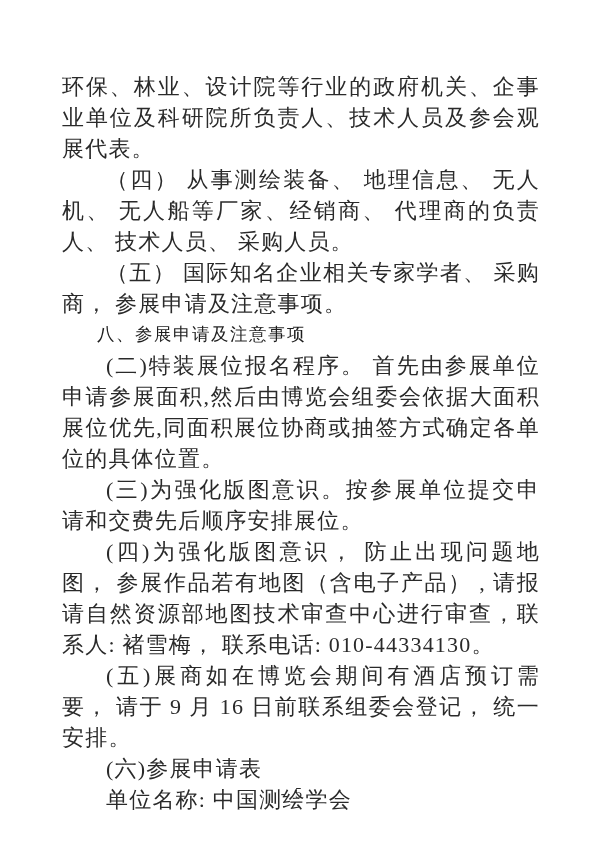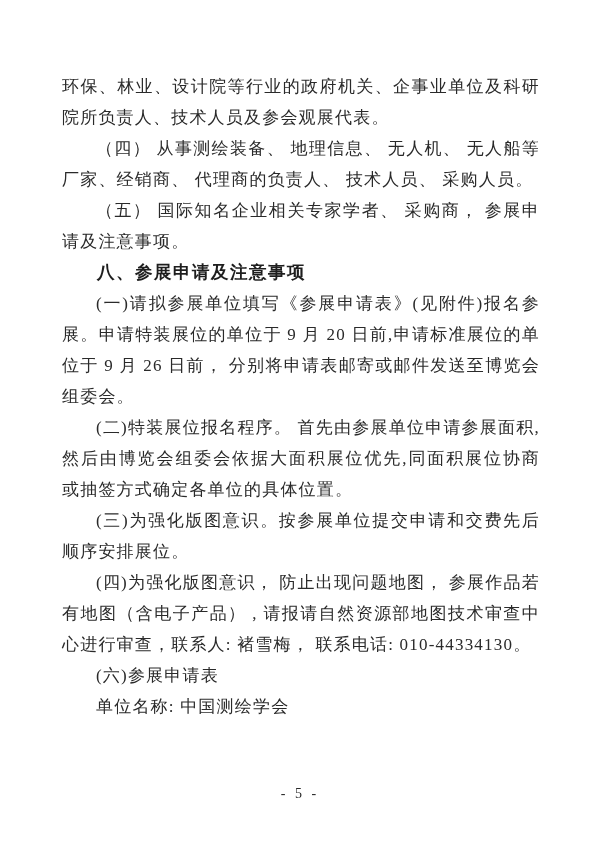--- a/index.html
+++ b/index.html
@@ -13,33 +13,33 @@
     height: 848px;
     box-sizing: border-box;
     background: #ffffff;
     color: #2a2a2a;
     font-family: "Liberation Serif", "DejaVu Serif", serif;
     padding: 71px 60px 0 62px;
     overflow: hidden;
   }
   .doc-body p {
     margin: 0;
-    font-size: 17px;
+    font-size: 22px;
     line-height: 31px;
     text-align: justify;
     text-justify: inter-character;
     letter-spacing: 1.2px;
     word-break: break-all;
   }
   .indent {
     text-indent: 2em;
   }
   .heading {
     font-family: "Liberation Sans", "DejaVu Sans", sans-serif;
-    font-weight: bold;
+    font-weight: normal;
     font-size: 17.5px !important;
     letter-spacing: 1.5px !important;
     color: #1e1e1e;
   }
   .footer {
     position: absolute;
     left: 0;
     bottom: 46px;
     width: 100%;
     text-align: center;
@@ -51,21 +51,21 @@
 </style>
 </head>
 <body>
 
 <div class="page">
   <div class="doc-body">
     <p>环保、林业、设计院等行业的政府机关、企事业单位及科研院所负责人、技术人员及参会观展代表。</p>
     <p class="indent">（四） 从事测绘装备、 地理信息、 无人机、 无人船等厂家、经销商、 代理商的负责人、 技术人员、 采购人员。</p>
     <p class="indent">（五） 国际知名企业相关专家学者、 采购商， 参展申请及注意事项。</p>
     <p class="indent heading">八、参展申请及注意事项</p>
-    <p class="indent">(一)请拟参展单位填写《参展申请表》(见附件)报名参展。申请特装展位的单位于 9 月 20 日前,申请标准展位的单位于 9 月 26 日前， 分别将申请表邮寄或邮件发送至博览会组委会。</p>
     <p class="indent">(二)特装展位报名程序。 首先由参展单位申请参展面积,然后由博览会组委会依据大面积展位优先,同面积展位协商或抽签方式确定各单位的具体位置。</p>
     <p class="indent">(三)为强化版图意识。按参展单位提交申请和交费先后顺序安排展位。</p>
     <p class="indent">(四)为强化版图意识， 防止出现问题地图， 参展作品若有地图（含电子产品） , 请报请自然资源部地图技术审查中心进行审查，联系人: 褚雪梅， 联系电话: 010-44334130。</p>
+    <p class="indent">(五)展商如在博览会期间有酒店预订需要， 请于 9 月 16 日前联系组委会登记， 统一安排。</p>
     <p class="indent">(六)参展申请表</p>
     <p class="indent">单位名称: 中国测绘学会</p>
   </div>
   <div class="footer">- 5 -</div>
 </div>
 
 </body></html>

